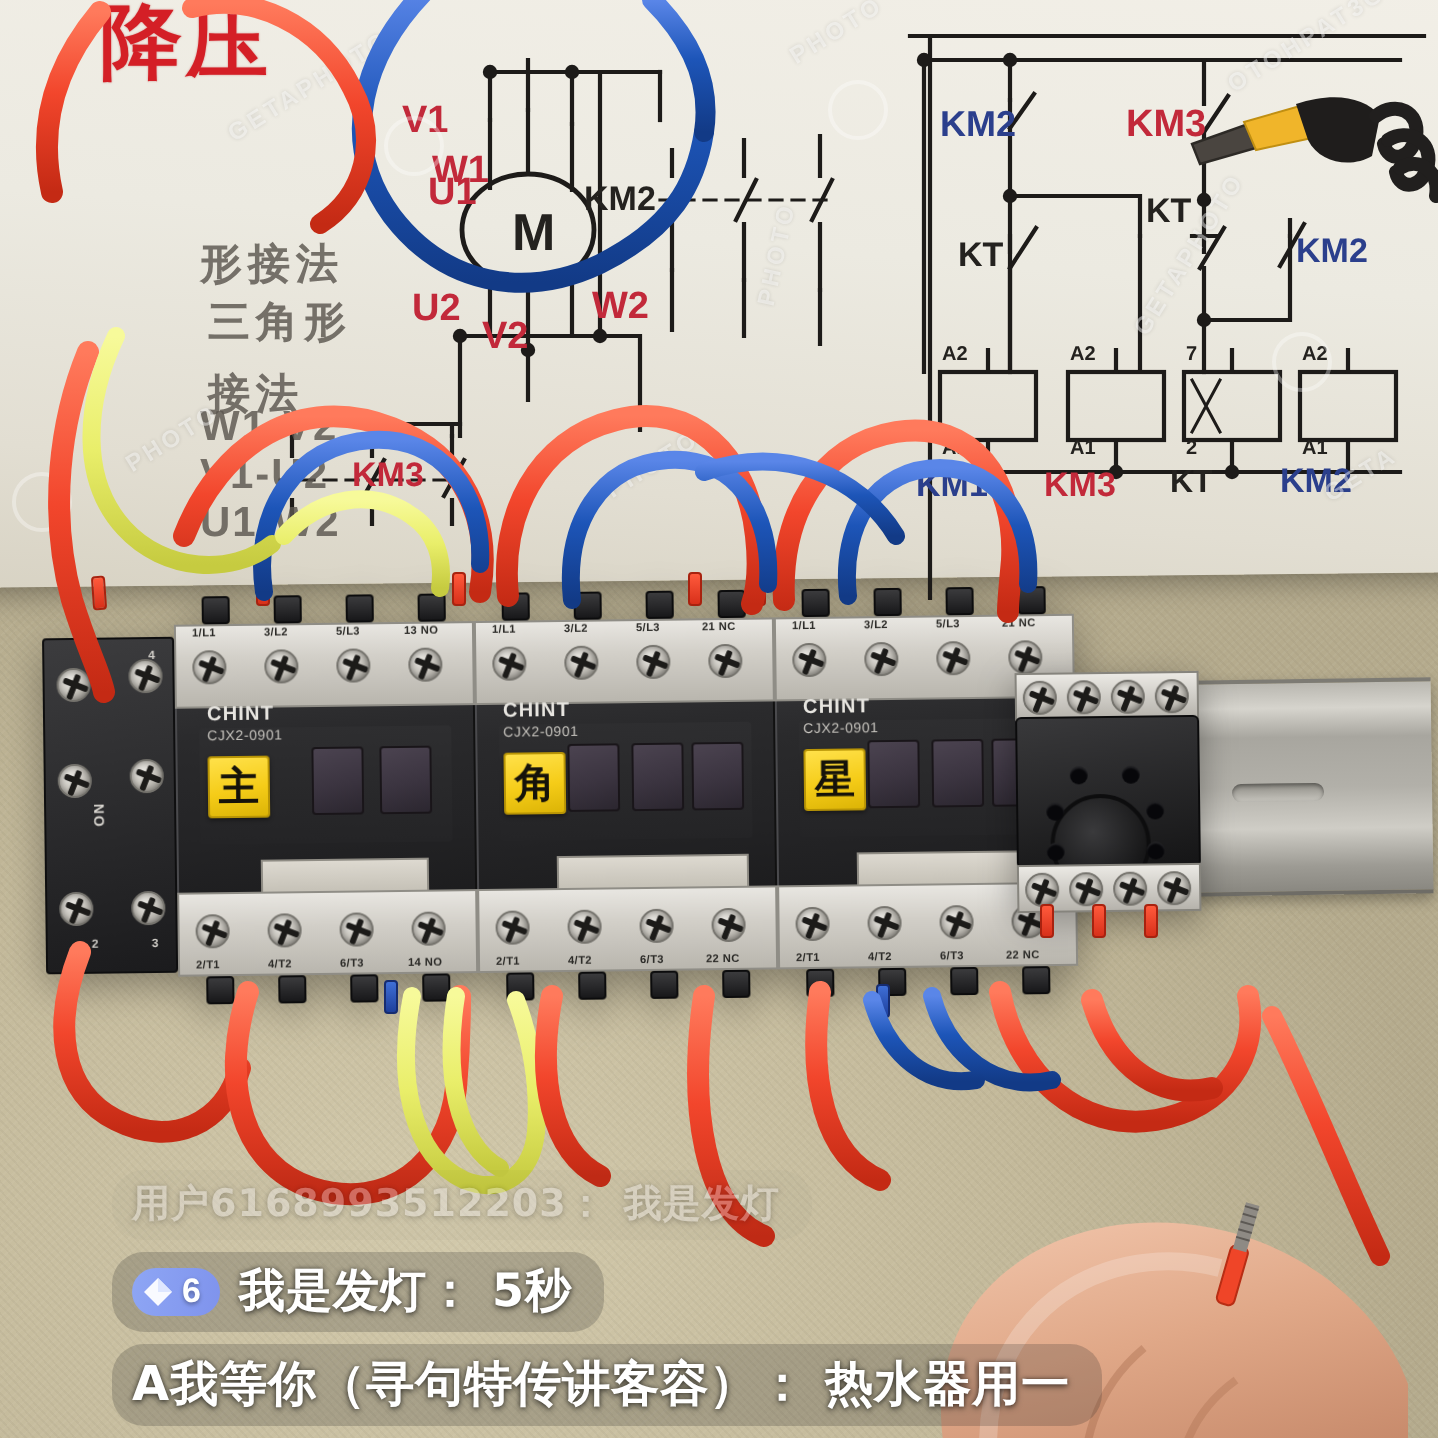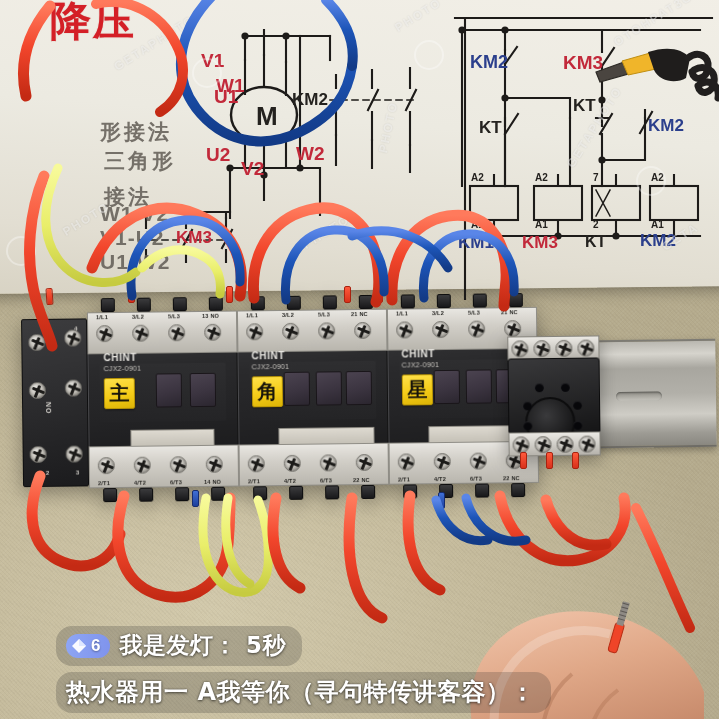--- a/index.html
+++ b/index.html
@@ -710,33 +710,37 @@
       <rect x="0" y="0" width="9" height="30" rx="3" fill="#ef4528" stroke="#b82d14" stroke-width="1"></rect>
       <rect x="1" y="-22" width="7" height="24" fill="#8e8a84"></rect>
       <g stroke="#5d5954" stroke-width="1">
         <path d="M1 -20 L8 -20 M1 -16 L8 -16 M1 -12 L8 -12 M1 -8 L8 -8 M1 -4 L8 -4"></path>
       </g>
     </g>
   </svg>
 
   <div class="overlay">
 
+    <div class="chat-row faded">
+      <span class="chat-text small">用户6168993512203：</span>
+      <span class="chat-text small">我是发灯</span>
+    </div>
 
     <div class="chat-row">
       <span class="gem-badge">
         <svg width="16" height="16" viewBox="0 0 16 16">
           <path d="M8 1 L15 8 L8 15 L1 8 Z" fill="#ffffff" opacity=".95"></path>
           <path d="M8 1 L15 8 L8 8 Z" fill="#dfe7ff"></path>
         </svg>
         <span class="gem-num">6</span>
       </span>
       <span class="chat-text">我是发灯：</span>
       <span class="chat-text">5秒</span>
     </div>
 
     <div class="chat-row row3">
+      <span class="chat-text cyan">A我等你（寻句特传讲客容）：</span>
       <span class="chat-text">热水器用一</span>
-      <span class="chat-text cyan">A我等你（寻句特传讲客容）：</span>
     </div>
 
   </div>
 
 </div>
 
 </body></html>

